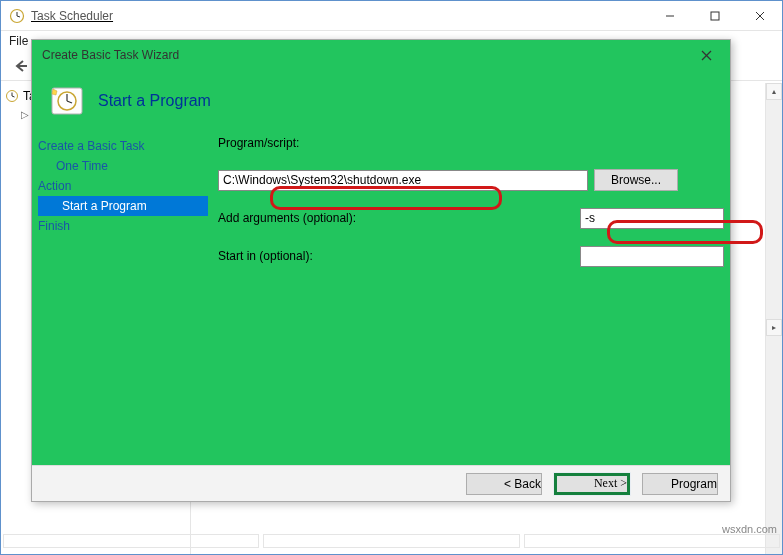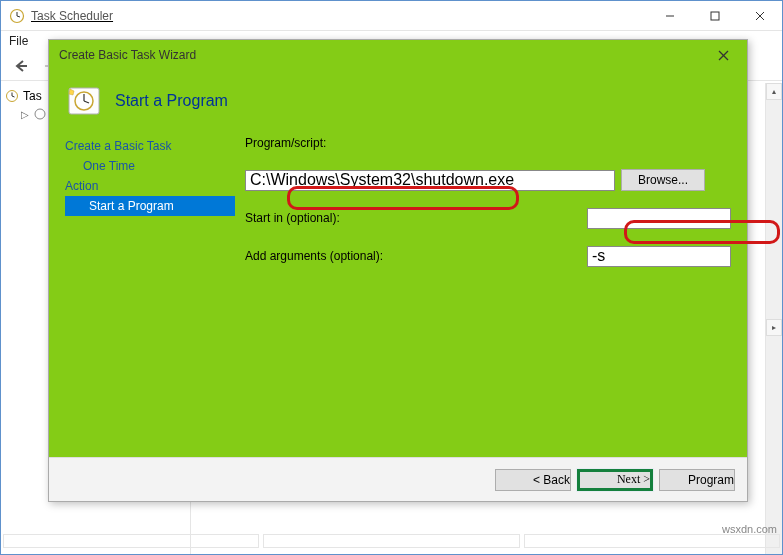--- a/index.html
+++ b/index.html
@@ -29,49 +29,49 @@
 .tree-row.child { padding-left: 16px; }
 .clock-ico { width: 14px; height: 14px; }
 .expander { color: #666; font-size: 10px; }
 
 .scroll-right { width: 17px; background: #f0f0f0; border-left: 1px solid #e5e5e5; position: relative; }
 .scroll-right .arrow { position: absolute; left: 0; right: 0; height: 17px; display: flex; align-items: center; justify-content: center; background: #f7f7f7; border: 1px solid #ddd; font-size: 8px; color: #555; }
 .scroll-right .arrow.up { top: 0; }
 .scroll-right .arrow.rt { top: 50%; }
 
 
-.dialog { position: absolute; left: 47px; top: 38px; width: 700px; height: 463px; background: #84cc16; border: 1px solid #aaa; box-shadow: 2px 2px 8px rgba(0,0,0,0.25); }
+.dialog { position: absolute; left: 30px; top: 38px; width: 700px; height: 463px; background: #22c55e; border: 1px solid #aaa; box-shadow: 2px 2px 8px rgba(0,0,0,0.25); }
 .dialog-title { height: 30px; display: flex; align-items: center; padding: 0 10px; color: #333; }
 .dialog-title .t { flex: 1; }
 .close-x { width: 28px; height: 20px; display: flex; align-items: center; justify-content: center; }
 .close-x svg { width: 11px; height: 11px; stroke: #333; stroke-width: 1.2; }
 
 .wizard-head { display: flex; align-items: center; padding: 14px 18px 18px 18px; gap: 14px; }
 .wizard-head .hicon { width: 34px; height: 34px; }
 .wizard-head h1 { font-size: 16px; color: #003399; font-weight: normal; margin: 0; }
 
-.wizard-body { display: flex; padding: 0 16px; height: 300px; }
+.wizard-body { display: flex; padding: 0 6px; height: 300px; }
 .step-list { width: 180px; padding-right: 10px; }
 .step { height: 20px; line-height: 20px; color: #1a56a6; cursor: default; }
 .step.indent { padding-left: 18px; }
 .step.selected { background: #0078d7; color: #fff; padding-left: 6px; }
 .step.selected.indent { padding-left: 24px; }
 .form-area { flex: 1; }
 .form-row { display: flex; align-items: center; margin-bottom: 10px; }
 .form-row.h30 { height: 28px; }
 .lbl { width: 130px; }
 .lbl-full { width: 100%; margin-bottom: 16px; }
-.txt { border: 1px solid #888; height: 21px; background: #fff; padding: 0 4px; font-size: 16px; }
+.txt { border: 1px solid #888; height: 21px; background: #fff; padding: 0 4px; font-size: 12px; }
 .txt.program { width: 370px; }
 .txt.small { width: 144px; }
 .btn { height: 22px; border: 1px solid #adadad; background: #e1e1e1; padding: 0 16px; margin-left: 6px; font-size: 12px; text-align: right; }
 
 .highlight-box { position: absolute; border: 3px solid #d11818; border-radius: 10px; pointer-events: none; }
 
-.dialog-footer { position: absolute; bottom: 0; left: 0; right: 0; height: 44px; display: flex; align-items: center; justify-content: flex-end; padding: 8px 12px; border-top: 1px solid #ddd; background: #f3f3f3; }
+.dialog-footer { position: absolute; bottom: 0; left: 0; right: 0; height: 36px; display: flex; align-items: center; justify-content: flex-end; padding: 8px 12px; gap: 6px; border-top: 1px solid #ddd; background: #f3f3f3; }
 .dialog-footer .btn { width: 76px; padding: 0; }
 .dialog-footer .btn.primary { border: 3px solid #15803d; outline: 1px solid #58a7ff11; font-family: Liberation Serif, serif; }
 
 .watermark { position: absolute; right: 6px; bottom: 20px; color: #888; font-size: 11px; }
 
 .bottom-strip { position: absolute; left: 0; right: 0; bottom: 0; height: 60px; display: flex; }
 .bottom-strip > div { border: 1px solid #e5e5e5; margin: 2px; flex: 1; height: 14px; margin-top: 40px; }
 </style>
 </head>
 <body>
@@ -176,35 +176,36 @@
       </svg>
       <h1>Start a Program</h1>
     </div>
 
     <div class="wizard-body">
       <div class="step-list">
         <div class="step">Create a Basic Task</div>
         <div class="step indent">One Time</div>
         <div class="step">Action</div>
         <div class="step indent selected">Start a Program</div>
+        <div class="step">Finish</div>
       </div>
 
       <div class="form-area">
         <div class="lbl-full">Program/script:</div>
         <div class="form-row h30">
           <input class="txt program" value="C:\Windows\System32\shutdown.exe" style="">
           <button class="btn">Browse...</button>
         </div>
         <div class="form-row h30">
+          <span class="lbl" style="width:auto;flex:1">Add arguments (optional):</span>
+          <input class="txt small" value="-s" style="">
+        </div>
+        <div class="form-row h30">
           <span class="lbl" style="width:auto;flex:1">Start in (optional):</span>
           <input class="txt small" value="" style="">
-        </div>
-        <div class="form-row h30">
-          <span class="lbl" style="width:auto;flex:1">Add arguments (optional):</span>
-          <input class="txt small" value="-s" style="">
         </div>
       </div>
     </div>
 
     <div class="highlight-box" style="left:238px; top:146px; width:232px; height:24px;"></div>
     <div class="highlight-box" style="left:575px; top:180px; width:156px; height:24px;"></div>
 
     <div class="dialog-footer">
       <button class="btn">&lt; Back</button>
       <button class="btn primary">Next &gt;</button>

